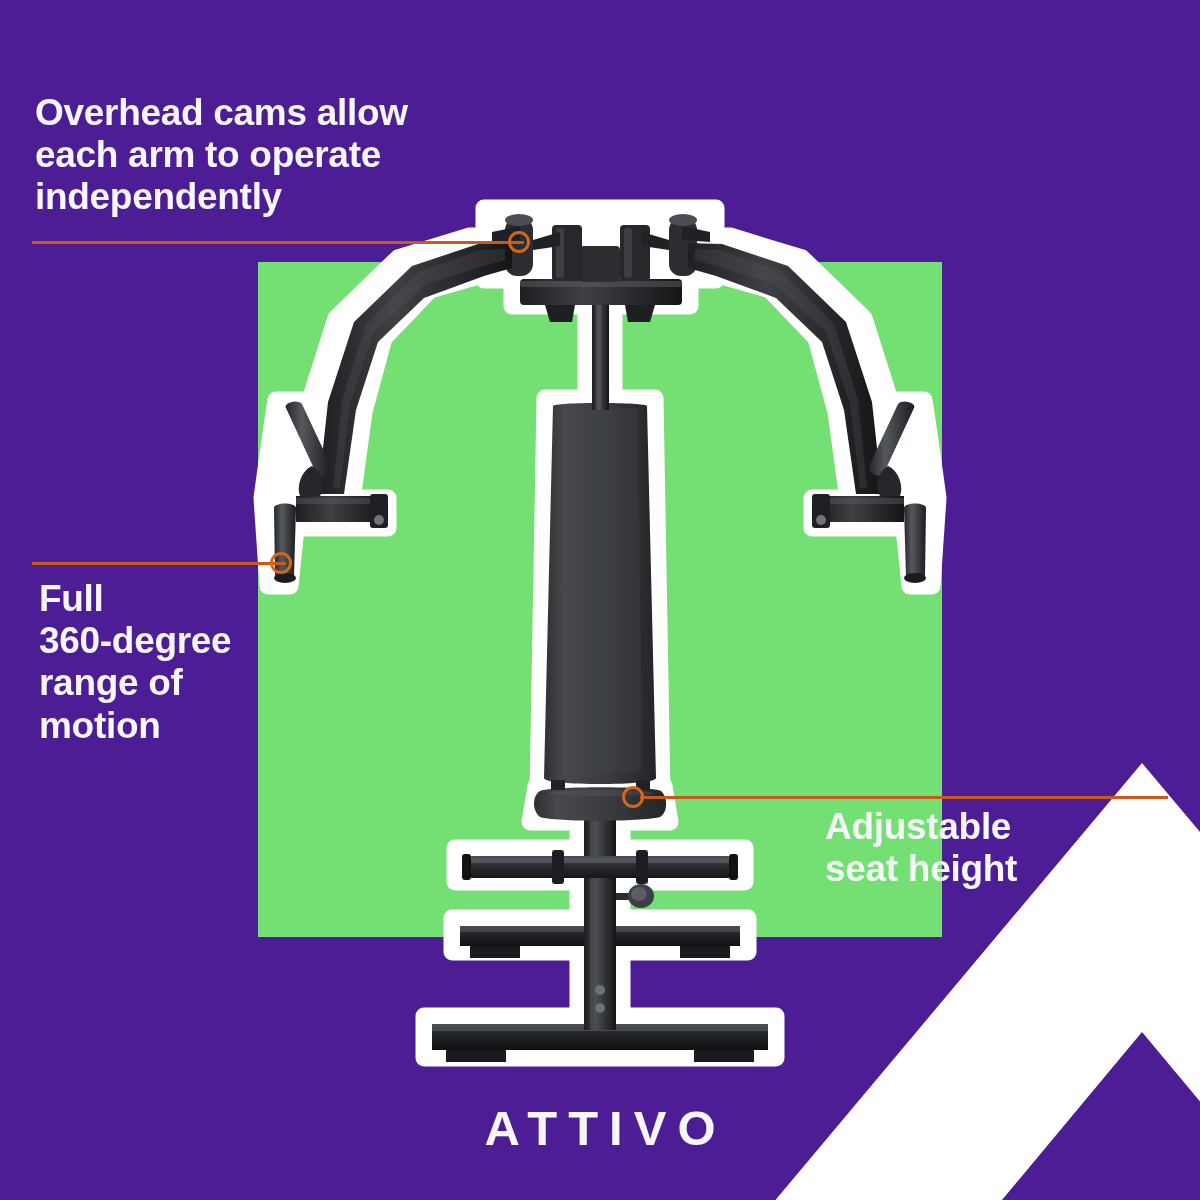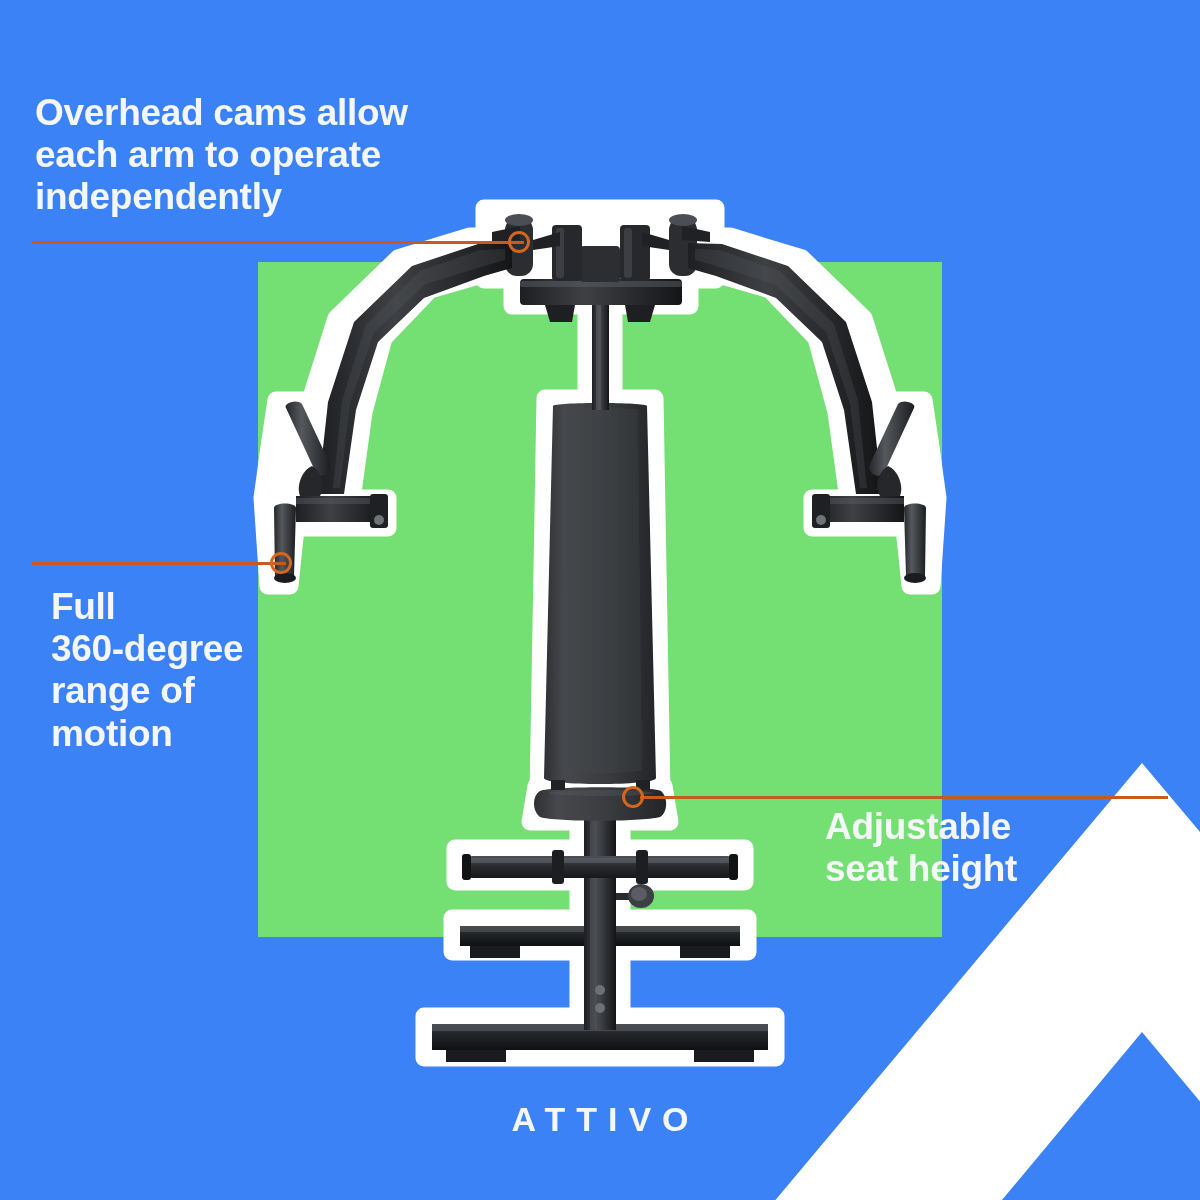--- a/index.html
+++ b/index.html
@@ -6,21 +6,21 @@
   html, body { width:1200px; height:1200px; }
   body {
     font-family: "Liberation Sans", sans-serif;
     background: #1a2e54;
     overflow: hidden;
     position: relative;
   }
   #stage {
     position:absolute; left:0; top:0;
     width:1200px; height:1200px;
-    background:#3b82f6;
+    background:#4c1d95;
     overflow:hidden;
   }
 
   
   .green-panel {
     position:absolute;
     left:258px; top:262px;
     width:684px; height:675px;
     background:#74df72;
   }
@@ -28,21 +28,21 @@
   
   .callout {
     position:absolute;
     color:#f4f6f8;
     font-weight:700;
     letter-spacing:-0.3px;
     line-height:1.14;
     white-space:pre-line;
   }
   #callout-cams   { left:35px; top:92px;  width:470px; font-size:37px; }
-  #callout-range  { left:51px; top:578px; width:270px; font-size:37px;margin-top:8px; }
+  #callout-range  { left:39px; top:578px; width:270px; font-size:37px; }
   #callout-seat   { right:35px; top:806px; width:340px; font-size:37px; text-align:left; }
 
   
   .leader-line {
     position:absolute;
     height:3px;
     background:#c85a1e;
   }
   .leader-ring {
     position:absolute;
@@ -58,21 +58,21 @@
   #leader-line-seat  { left:640px; top:796px; width:528px; }
   #leader-ring-seat  { left:622px; top:786px; }
 
   
   #brand-footer {
     position:absolute;
     left:0; top:1100px;
     width:1200px;
     text-align:center;
     color:#f4f6f8;
-    font-size:34px;
+    font-size:49px;
     font-weight:700;
     letter-spacing:11px;
     text-indent:11px;
   }
 
   
   #machine { position:absolute; left:0; top:0; width:1200px; height:1200px; }
   #machine svg { display:block; width:1200px; height:1200px; }
 
   .bench-logo {

